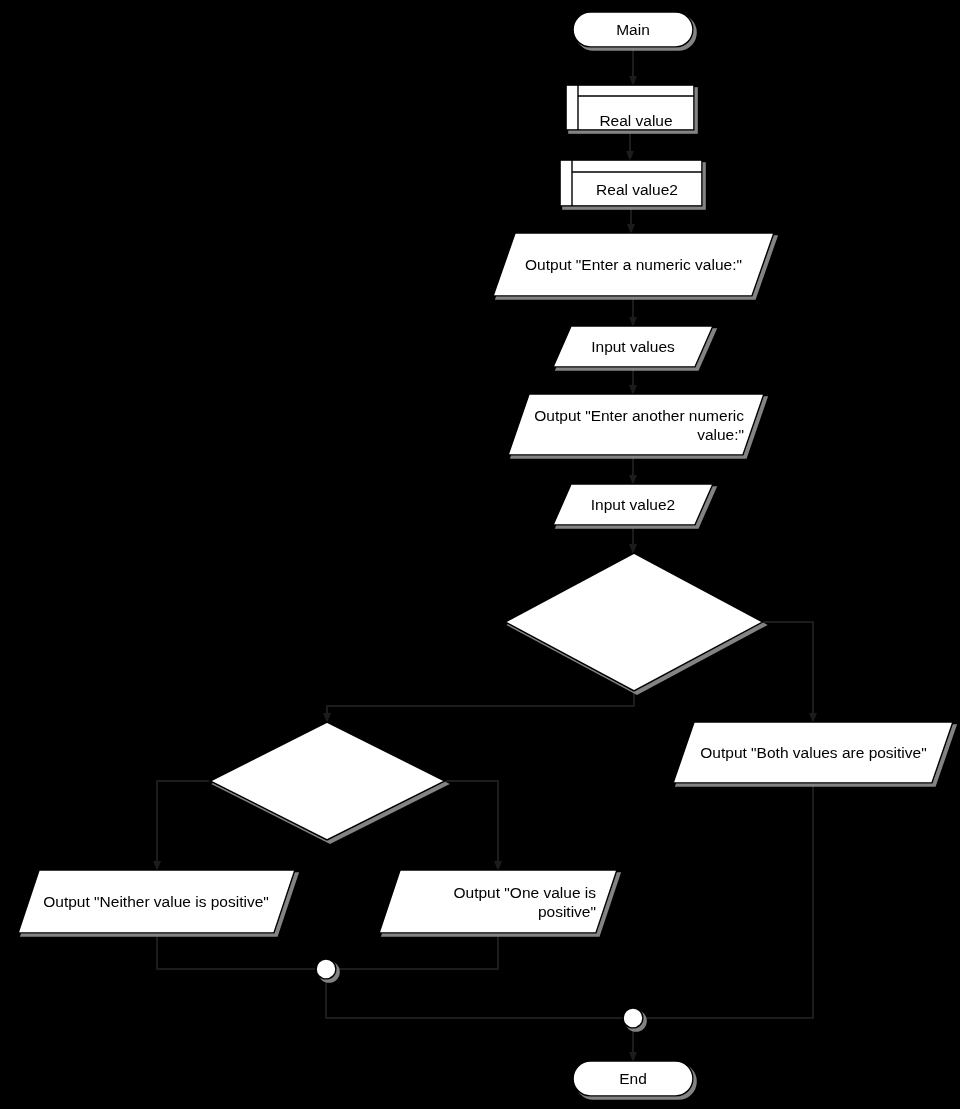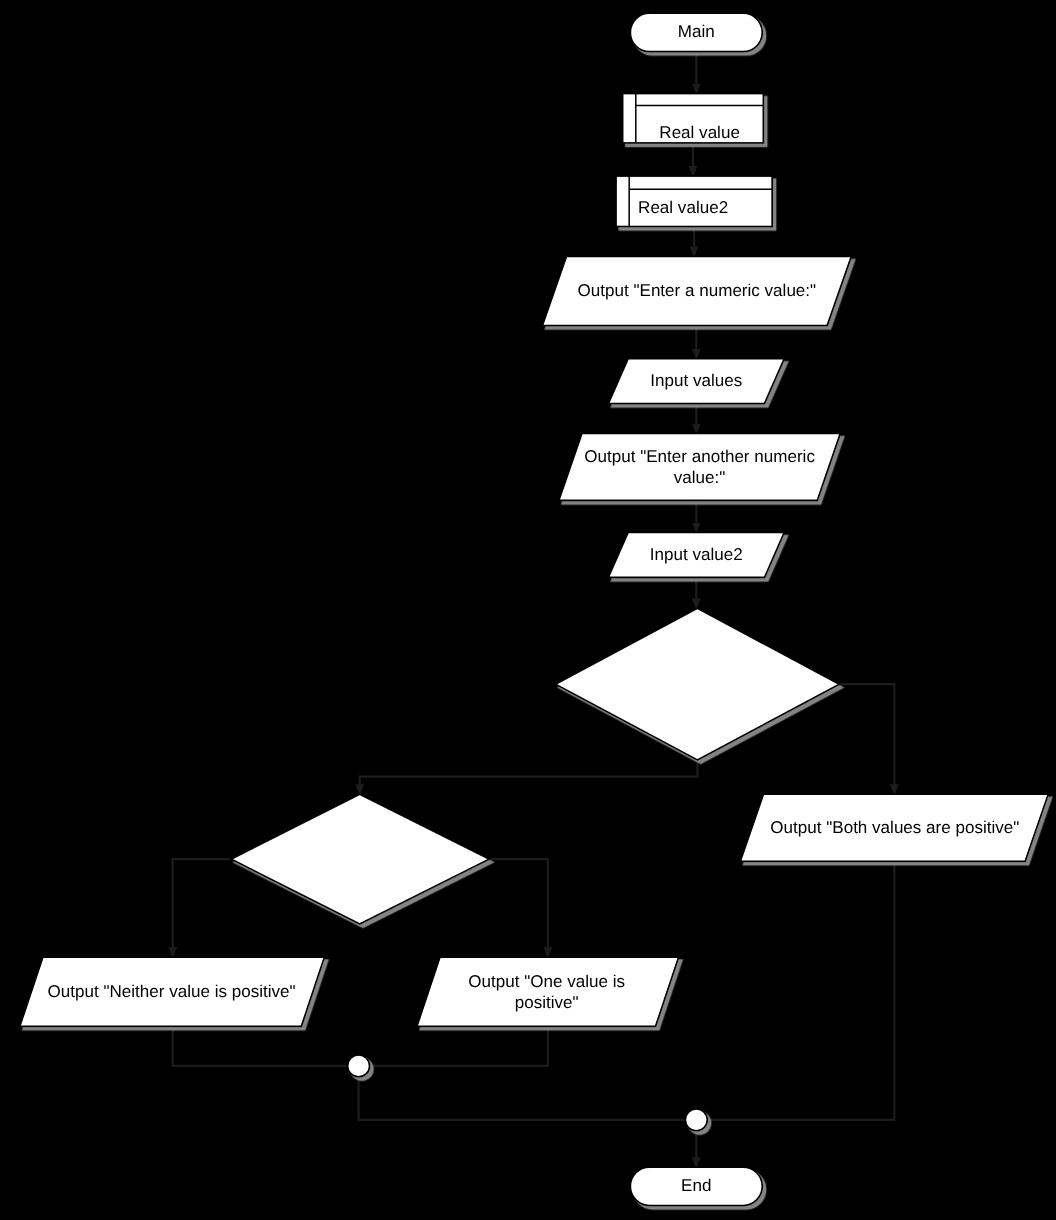--- a/index.html
+++ b/index.html
@@ -21,21 +21,21 @@
     top: 0;
     left: 0;
     width: 960px;
     height: 1109px;
   }
   .node-label {
     position: absolute;
     display: flex;
     align-items: center;
     justify-content: center;
-    text-align: center;
+    text-align: right;
     color: #000000;
     font-family: "Liberation Sans", sans-serif;
     font-size: 15.5px;
     line-height: 19px;
     pointer-events: none;
     white-space: pre-line;
   }
 </style>
 </head>
 <body>
@@ -110,21 +110,21 @@
       <circle cx="633" cy="1018" r="10" fill="#ffffff" stroke="#000000" stroke-width="1.6" filter="url(#dropsh)"></circle>
 
       <rect x="573" y="1061" width="120" height="35" rx="17.5" ry="17.5" fill="#ffffff" stroke="#000000" stroke-width="1.6" filter="url(#dropsh)"></rect>
     </g>
   </svg>
 
   <div class="node-label" style="left:573px; top:12px; width:120px; height:35px;">Main</div>
 
   <div class="node-label" style="left:578px; top:96px; width:116px; height:48px;">Real value</div>
 
-  <div class="node-label" style="left:556px; top:172px; width:130px; height:34px;">Real value2</div>
+  <div class="node-label" style="left:572px; top:172px; width:130px; height:34px;">Real value2</div>
 
   <div class="node-label" style="left:513px; top:233px; width:241px; height:63px;">Output "Enter a numeric value:"</div>
 
   <div class="node-label" style="left:563px; top:326px; width:140px; height:41px;">Input values</div>
 
   <div class="node-label" style="left:528px; top:394px; width:216px; height:61px;">Output "Enter another numeric value:"</div>
 
   <div class="node-label" style="left:563px; top:484px; width:140px; height:41px;">Input value2</div>
 
 

